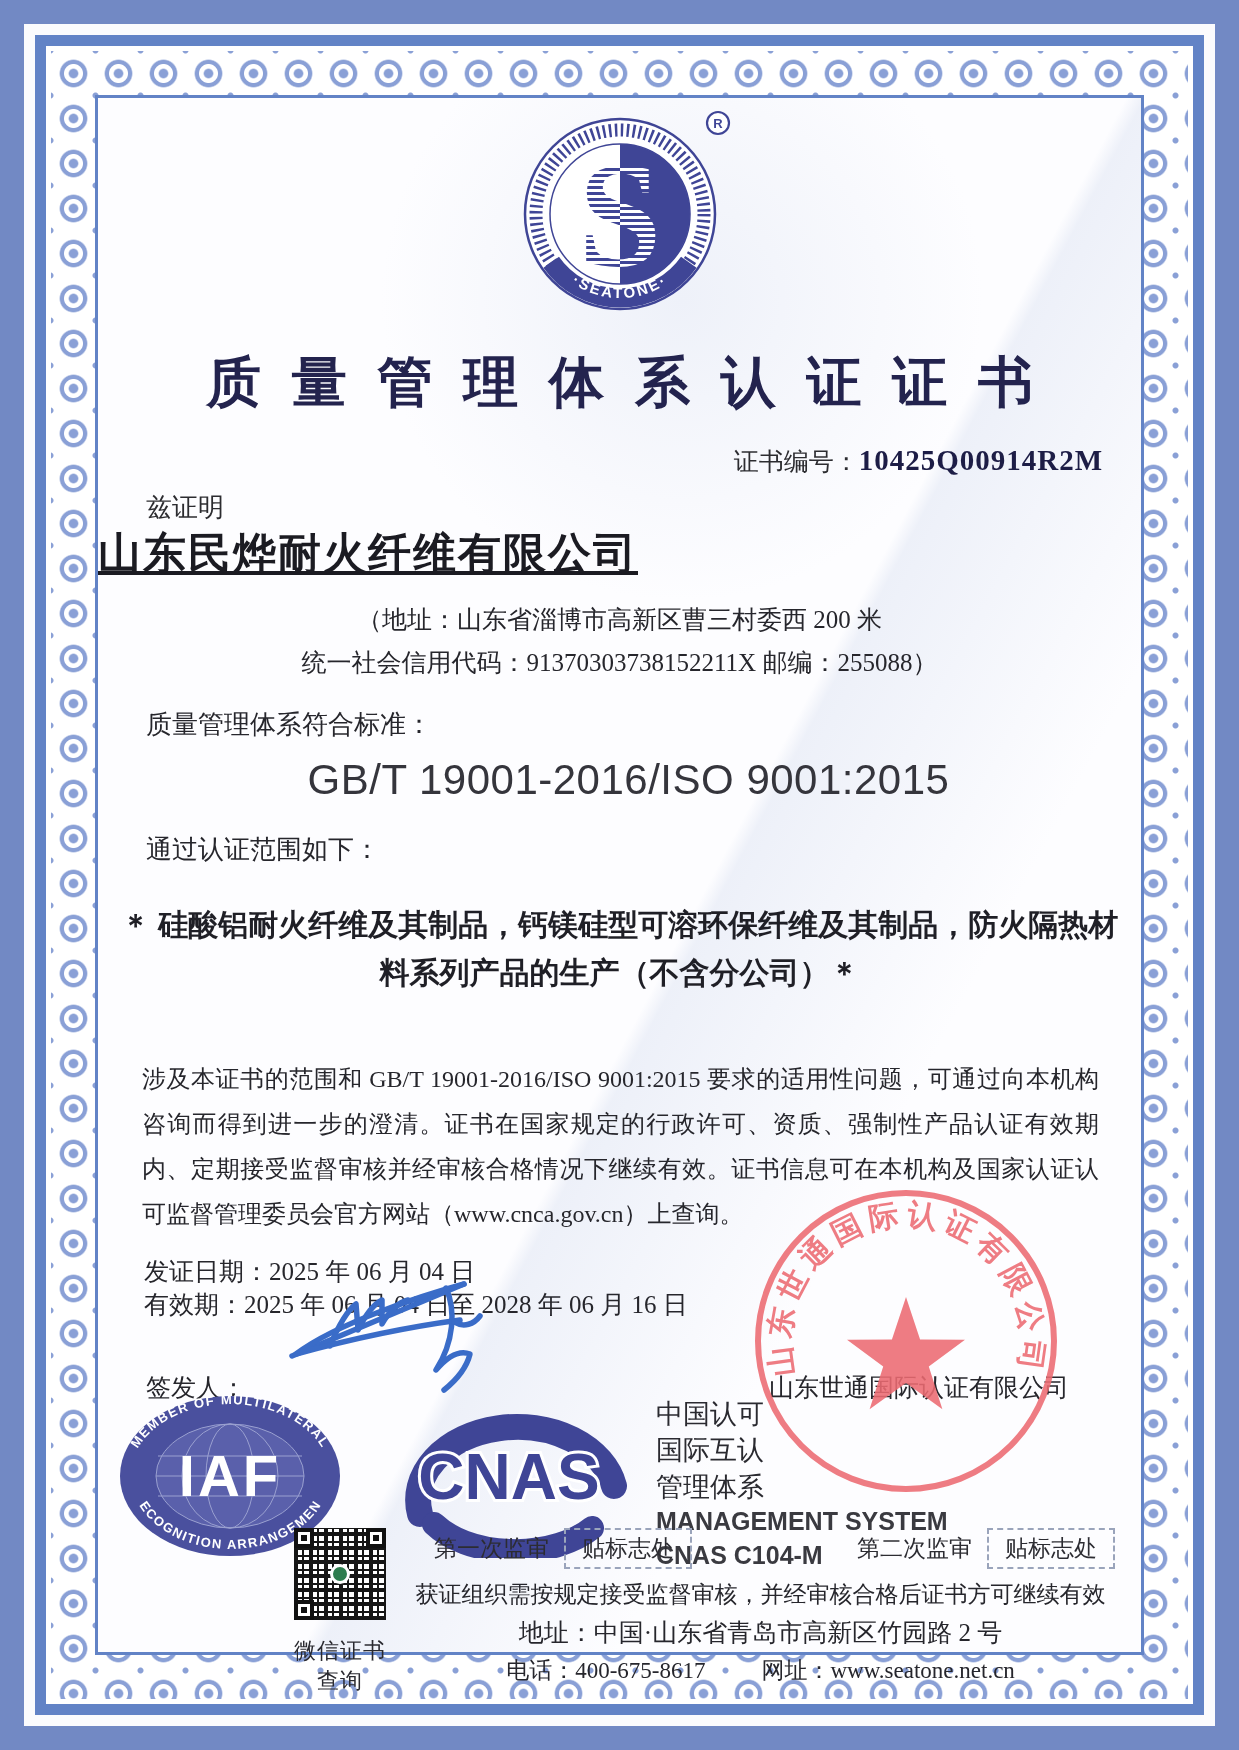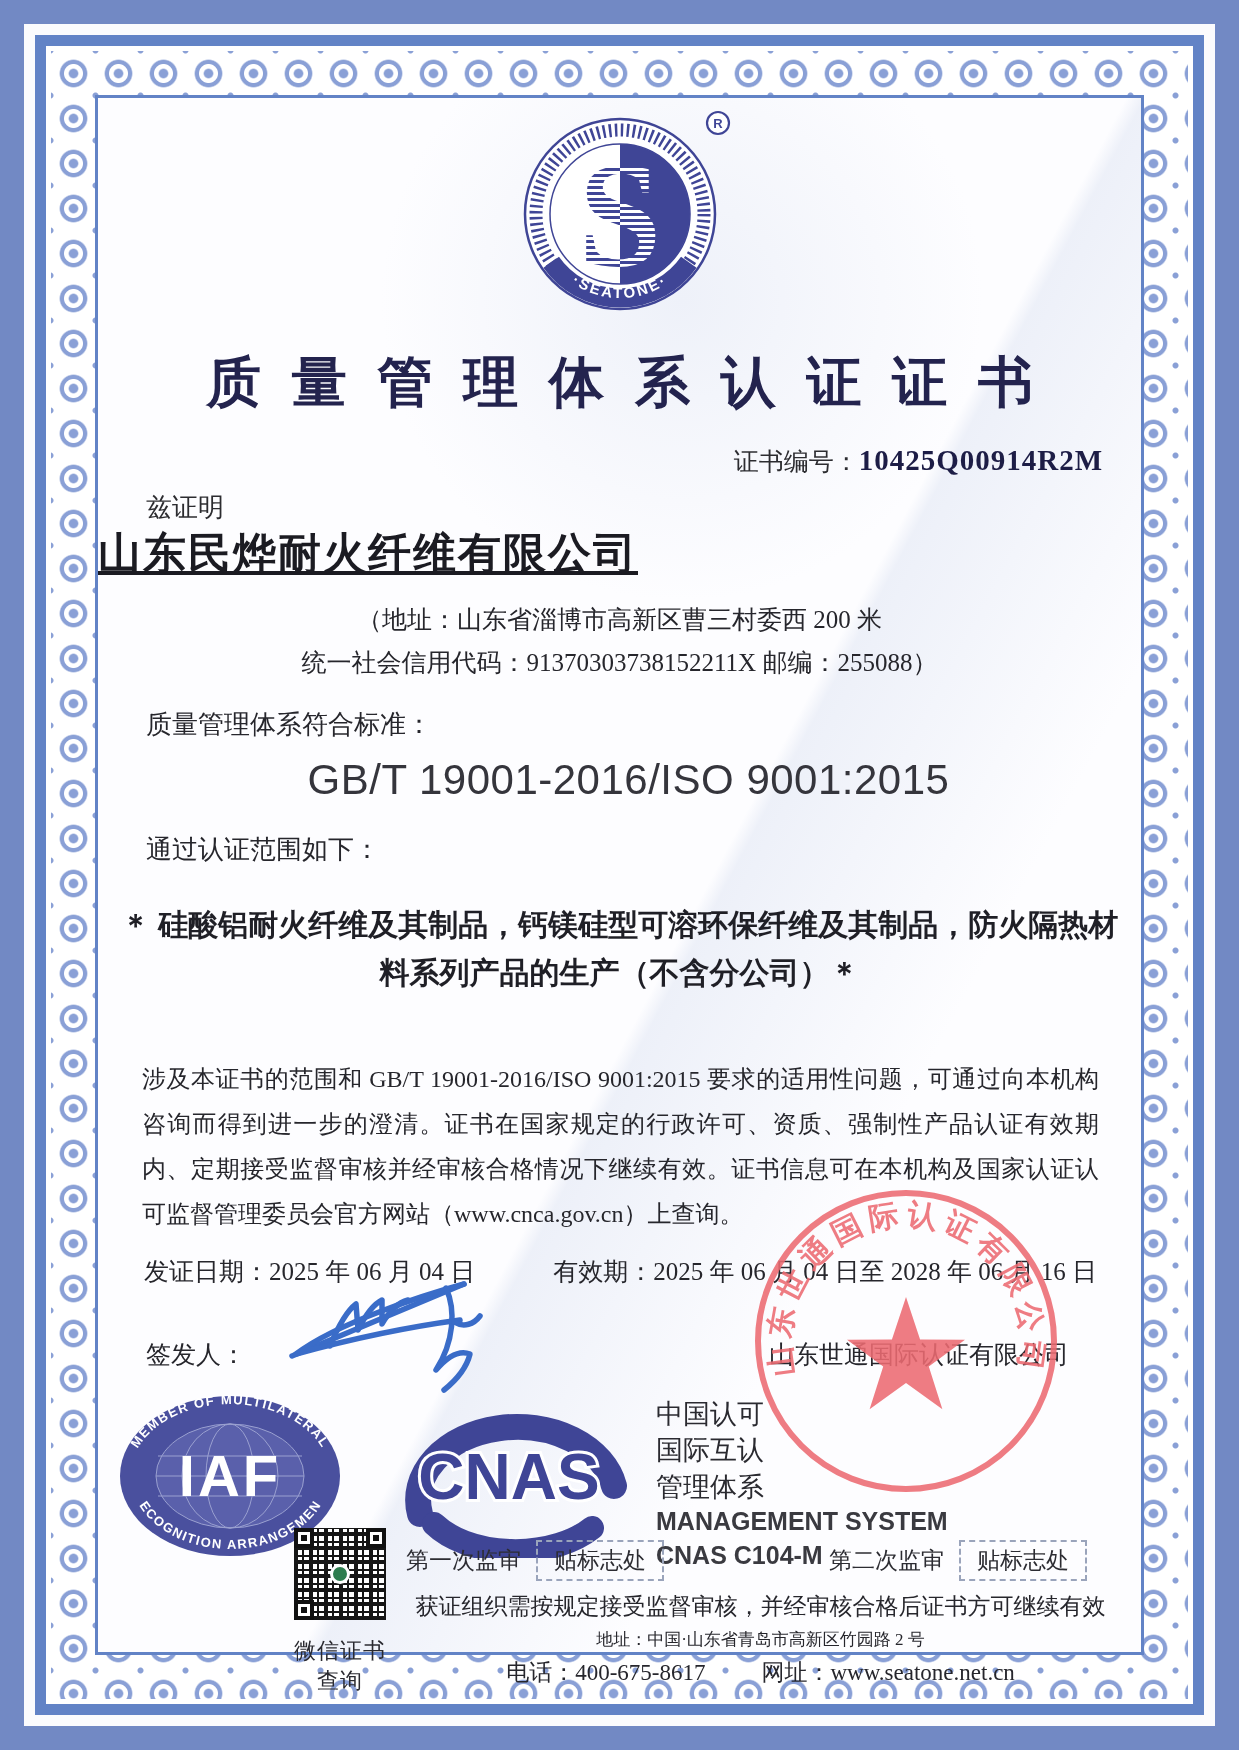--- a/index.html
+++ b/index.html
@@ -29,21 +29,21 @@
   .attest{margin:12px 0 0 48px;font-size:26px;color:#2c2c30;}
   .company{text-align:left;font-size:43px;font-weight:bold;color:#1b1b22;letter-spacing:2px;margin-top:0;text-decoration:underline;}
   .addr{text-align:center;font-size:25px;margin-top:20px;color:#26262c;}
   .addr2{margin-top:10px;}
   .label-left{margin:28px 0 0 48px;font-size:26px;color:#26262c;}
   .std-value{text-align:center;margin-top:14px;font-size:42px;color:#35353c;
              font-family:"Liberation Sans","DejaVu Sans",sans-serif;letter-spacing:.5px;padding-left:18px;}
   .scope-value{margin:34px auto 0;max-width:1005px;text-align:center;font-size:30px;font-weight:bold;
                line-height:1.6;color:#1f1f26;}
   .body-par{margin:60px 42px 0 44px;font-size:24px;line-height:1.87;text-align:justify;color:#26262c;}
-  .dates-row{display:flex;justify-content:space-between;margin:18px 44px 0 46px;font-size:25px;color:#26262c;}
+  .dates-row{display:flex;justify-content:space-between;margin:18px 44px 0 46px;font-size:25px;color:#26262c;flex-direction:column;}
   .signer-row{display:flex;justify-content:space-between;margin:50px 72px 0 48px;font-size:25px;color:#26262c;}
   
   .signature{position:absolute;left:180px;top:1160px;}
   .stamp{position:absolute;left:648px;top:1083px;opacity:.88;}
   
   .acc-row{position:absolute;left:16px;top:1292px;display:flex;align-items:flex-start;}
   .cnas-logo{margin-left:34px;margin-top:8px;}
   .cnas-text{margin-left:18px;margin-top:6px;color:#2a2a30;font-size:27px;line-height:1.35;}
   .cnas-text .en{font-family:"Liberation Sans","DejaVu Sans",sans-serif;font-weight:bold;font-size:25px;color:#3a3a40;}
   
@@ -53,25 +53,25 @@
       background-image:
         repeating-linear-gradient(0deg,#161616 0 4px,transparent 4px 7px,#161616 7px 9px,transparent 9px 14px),
         repeating-linear-gradient(90deg,#161616 0 4px,transparent 4px 8px,#161616 8px 10px,transparent 10px 15px);}
   .qc{position:absolute;width:20px;height:20px;border:4px solid #111;background:#fff;box-sizing:border-box;}
   .qc::after{content:"";position:absolute;left:3px;top:3px;width:6px;height:6px;background:#111;}
   .qc.tl{left:0;top:0}.qc.tr{right:0;top:0}.qc.bl{left:0;bottom:0}
   .qr-logo{position:absolute;left:36px;top:36px;width:20px;height:20px;border-radius:50%;
            background:#2e7d4f;border:3px solid #fff;box-sizing:border-box;}
   .qr-caption{margin-top:16px;font-size:22px;letter-spacing:1px;color:#2a2a30;}
   .bottom-right{flex:1;margin-left:14px;}
-  .audit-row{display:flex;justify-content:flex-start;align-items:center;gap:15px;font-size:23px;color:#2c2c32;margin-top:12px;}
+  .audit-row{display:flex;justify-content:flex-end;align-items:center;gap:15px;font-size:23px;color:#2c2c32;}
   .audit-row .pair2{margin-left:150px;}
   .sticker-box{border:2px dashed #9aa4bb;padding:3px 16px;color:#2c2c32;}
   .note{text-align:center;margin-top:10px;font-size:23px;color:#26262c;}
-  .org-addr{text-align:center;margin-top:6px;font-size:17px;color:#26262c;}
+  .org-addr{text-align:center;margin-top:6px;font-size:25px;color:#26262c;}
   .contact{text-align:center;margin-top:6px;font-size:23px;color:#26262c;}
   .contact .gap{display:inline-block;width:56px;}
 </style>
 </head>
 <body>
 
 <div class="page">
   <div class="frame-white"></div>
   <div class="frame-line"></div>
   <div class="frame-orn"></div>

